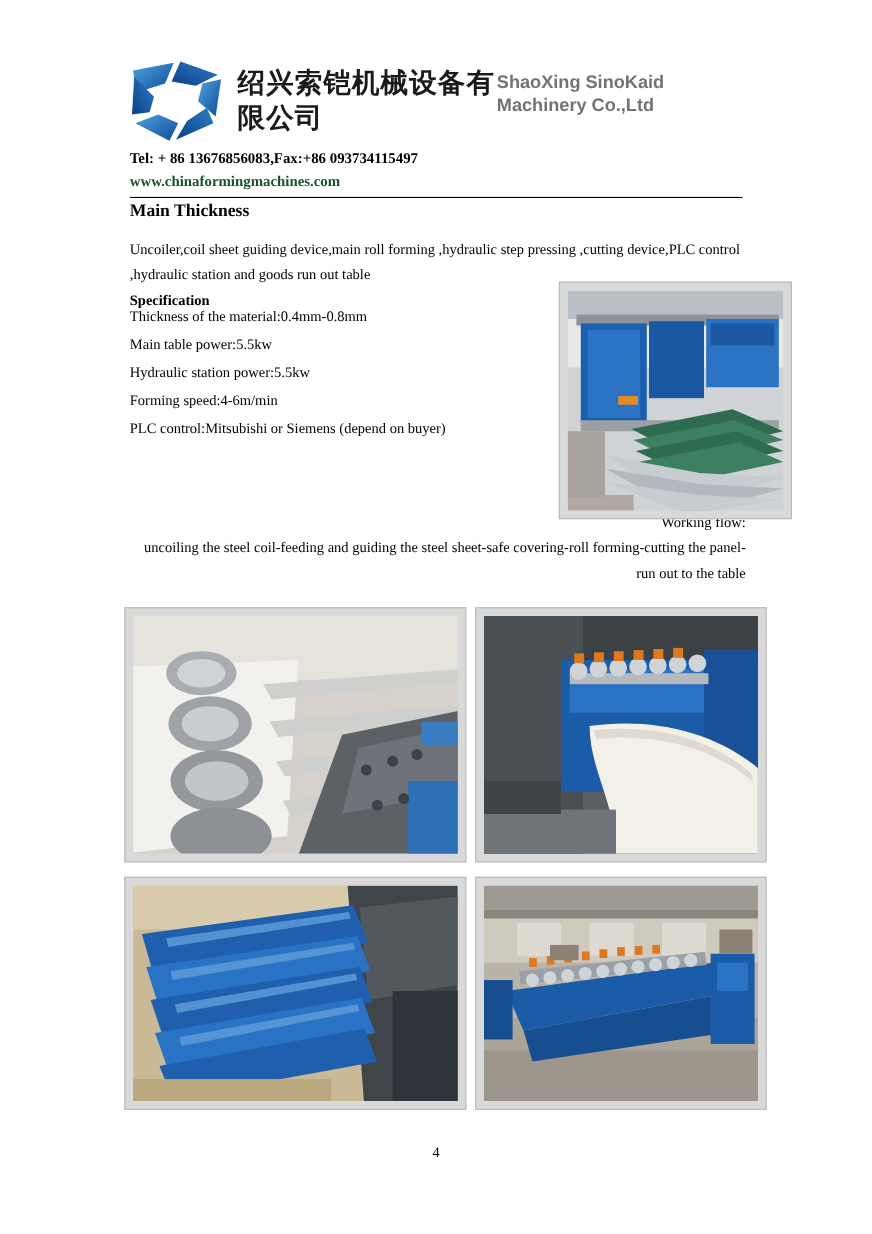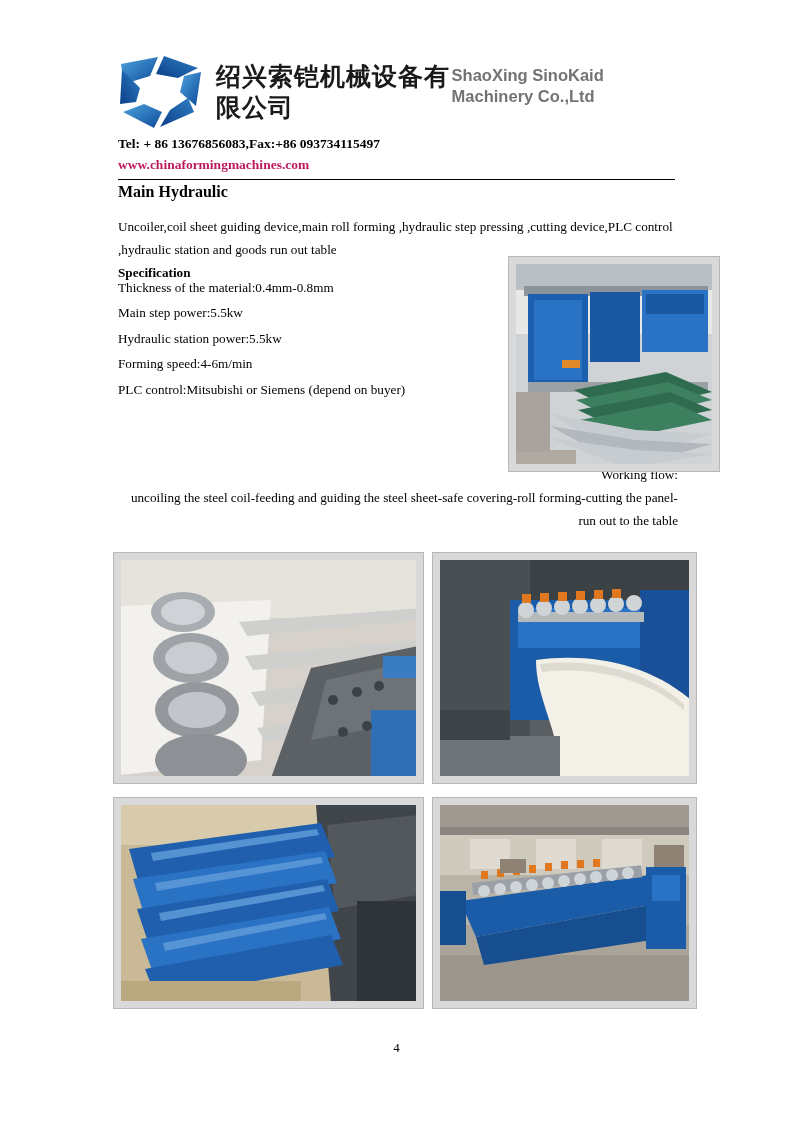--- a/index.html
+++ b/index.html
@@ -70,21 +70,21 @@
     font-family: "Liberation Serif", serif;
     font-weight: bold;
     font-size: 13.5px;
     line-height: 1.55;
   }
   .contact .rule {
     border-bottom: 1.4px solid #000;
     margin-top: 3px;
     width: 557px;
   }
-  .website { color: #be185d; }
+  .website { color: #14532d; }
 
   
   .section-title {
     position: absolute;
     left: 118px;
     top: 183px;
     font-family: "Liberation Serif", serif;
     font-weight: bold;
     font-size: 16px;
   }
@@ -182,26 +182,26 @@
       <div class="company-en">ShaoXing SinoKaid Machinery Co.,Ltd</div>
     </div>
   </div>
 
   <div class="contact">
     <div>Tel: + 86 13676856083,Fax:+86 093734115497</div>
     <div class="website">www.chinaformingmachines.com</div>
     <div class="rule"></div>
   </div>
 
-  <div class="section-title">Main Hydraulic</div>
+  <div class="section-title">Main Thickness</div>
   <div class="intro">Uncoiler,coil sheet guiding device,main roll forming ,hydraulic step pressing ,cutting device,PLC control ,hydraulic station and goods run out table</div>
   <div class="spec-label">Specification</div>
   <div class="spec-list">
     <div>Thickness of the material:0.4mm-0.8mm</div>
-    <div>Main step power:5.5kw</div>
+    <div>Main table power:5.5kw</div>
     <div>Hydraulic station power:5.5kw</div>
     <div>Forming speed:4-6m/min</div>
     <div>PLC control:Mitsubishi or Siemens    (depend on buyer)</div>
   </div>
 
   <div class="workflow">
     <div>Working flow:</div>
     <div>uncoiling the steel coil-feeding and guiding the steel sheet-safe covering-roll forming-cutting the panel-run out to the table</div>
   </div>
 

